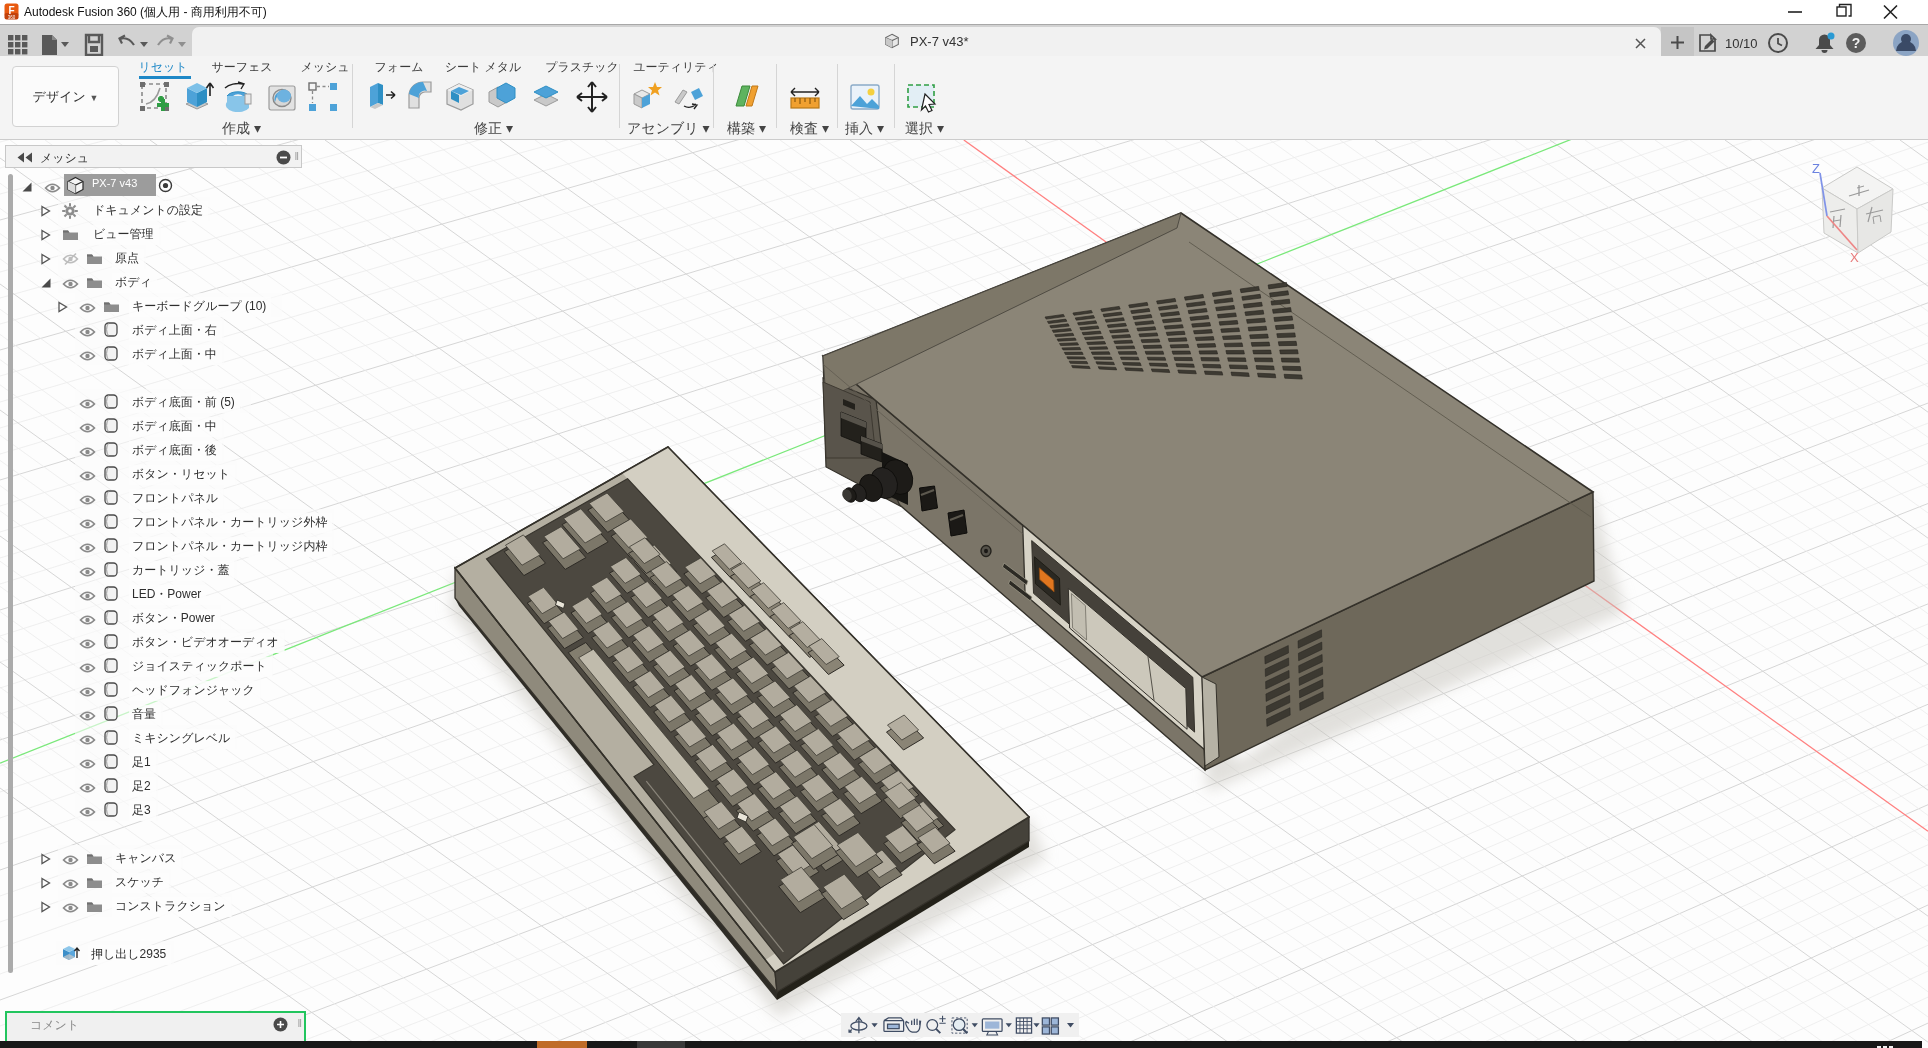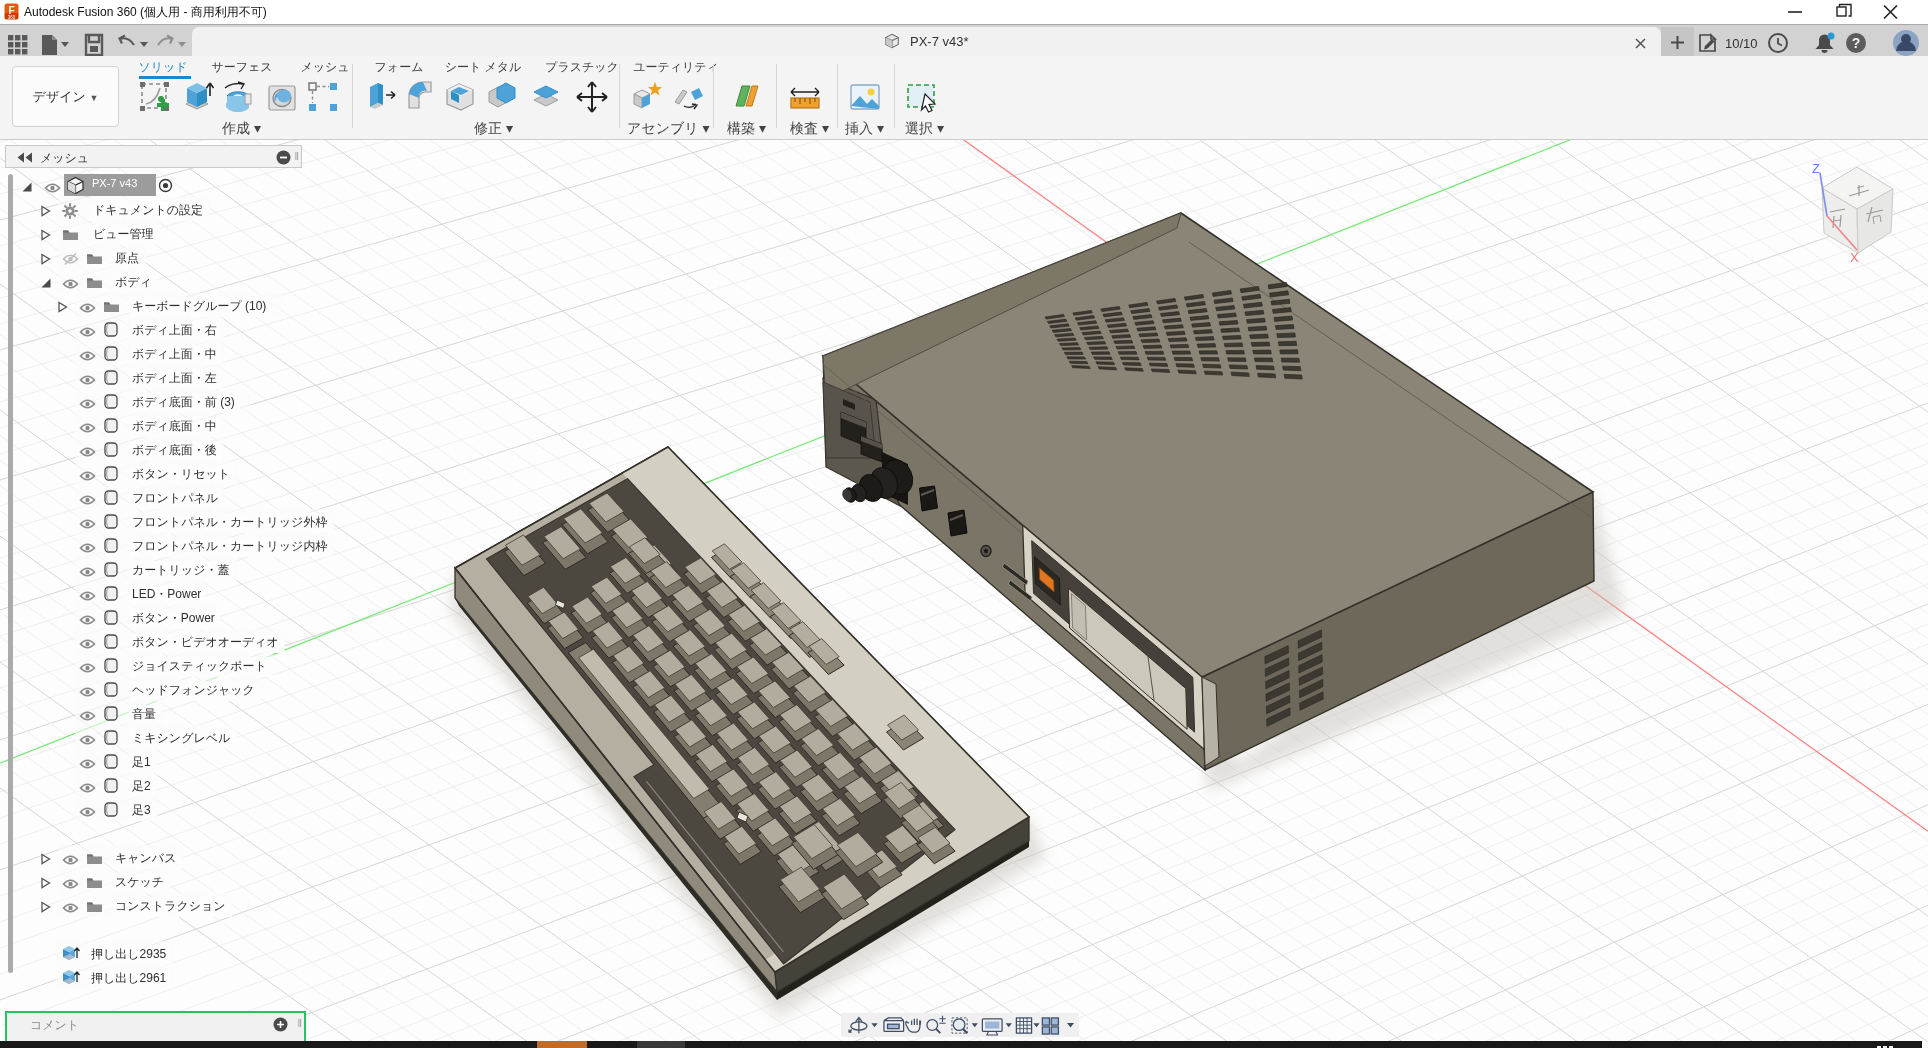--- a/index.html
+++ b/index.html
@@ -666,21 +666,21 @@
 <circle cx="137" cy="7" r="3.5" fill="#2a9ad4"></circle>
 <circle cx="162" cy="14" r="10" fill="#5c5c5c"></circle>
 <text x="162" y="19" font-size="14" font-weight="bold" fill="#f0f0f0" text-anchor="middle" font-family="Liberation Sans">?</text>
 <circle cx="212" cy="14" r="13" fill="#8ba4c4"></circle>
 <circle cx="212" cy="10" r="5" fill="#3a4a66"></circle>
 <path d="M202 22 a10 10 0 0 1 20 0 z" fill="#3a4a66"></path>
 </svg>
 </div>
 <div id="ribbon">
     <div id="designbtn">デザイン <span style="font-size:9px;color:#555">▼</span></div>
-    <span class="rtab act" style="left:163px">ソリッド</span>
+    <span class="rtab act" style="left:163px">リセット</span>
     <span class="rtab" style="left:242px">サーフェス</span>
     <span class="rtab" style="left:325px">メッシュ</span>
     <span class="rtab" style="left:399px">フォーム</span>
     <span class="rtab" style="left:483px">シート メタル</span>
     <span class="rtab" style="left:582px">プラスチック</span>
     <span class="rtab" style="left:676px">ユーティリティ</span>
     <span id="tabline"></span>
     <span class="ribic" style="left:136px"><svg width="38" height="38" viewBox="0 0 38 38">
         <rect x="6" y="6" width="24" height="24" fill="none" stroke="#8a8a8a" stroke-width="1.6" stroke-dasharray="4 3"></rect>
         <rect x="4" y="4" width="5" height="5" fill="#6e6e6e"></rect>
@@ -917,43 +917,31 @@
       <span class="ic" style="left:79px;top:7px"><svg width="17" height="12" viewBox="0 0 17 12">
           <path d="M1.5 6 Q8.5 -1.5 15.5 6 Q8.5 13.5 1.5 6 z" fill="none" stroke="#8a8a8a" stroke-width="1.6"></path>
           <circle cx="8.5" cy="6" r="2.2" fill="#8a8a8a"></circle>
         </svg></span>
       <span class="ic" style="left:103px;top:4px"><svg width="16" height="17" viewBox="0 0 16 17">
           <rect x="2" y="2" width="12" height="13" rx="3.5" fill="#f2f2f2" stroke="#4a4a4a" stroke-width="1.3"></rect>
           <path d="M5.5 2.3 a3.5 7 0 0 0 0 12.4" fill="none" stroke="#9a9a9a" stroke-width="1"></path>
         </svg></span>
       <span class="tlabel" style="left:129px">ボディ上面・中</span>
     </div>
-    <div class="trow" style="top:365px">
-      <span class="rowbg" style="left:75px;width:149px"></span>
-      <span class="ic" style="left:79px;top:7px"><svg width="17" height="12" viewBox="0 0 17 12">
-          <path d="M1.5 6 Q8.5 -1.5 15.5 6 Q8.5 13.5 1.5 6 z" fill="none" stroke="#8a8a8a" stroke-width="1.6"></path>
-          <circle cx="8.5" cy="6" r="2.2" fill="#8a8a8a"></circle>
-        </svg></span>
-      <span class="ic" style="left:103px;top:4px"><svg width="16" height="17" viewBox="0 0 16 17">
-          <rect x="2" y="2" width="12" height="13" rx="3.5" fill="#f2f2f2" stroke="#4a4a4a" stroke-width="1.3"></rect>
-          <path d="M5.5 2.3 a3.5 7 0 0 0 0 12.4" fill="none" stroke="#9a9a9a" stroke-width="1"></path>
-        </svg></span>
-      <span class="tlabel" style="left:129px">ボディ上面・左</span>
-    </div>
     <div class="trow" style="top:389px">
       <span class="rowbg" style="left:75px;width:176px"></span>
       <span class="ic" style="left:79px;top:7px"><svg width="17" height="12" viewBox="0 0 17 12">
           <path d="M1.5 6 Q8.5 -1.5 15.5 6 Q8.5 13.5 1.5 6 z" fill="none" stroke="#8a8a8a" stroke-width="1.6"></path>
           <circle cx="8.5" cy="6" r="2.2" fill="#8a8a8a"></circle>
         </svg></span>
       <span class="ic" style="left:103px;top:4px"><svg width="16" height="17" viewBox="0 0 16 17">
           <rect x="2" y="2" width="12" height="13" rx="3.5" fill="#f2f2f2" stroke="#4a4a4a" stroke-width="1.3"></rect>
           <path d="M5.5 2.3 a3.5 7 0 0 0 0 12.4" fill="none" stroke="#9a9a9a" stroke-width="1"></path>
         </svg></span>
-      <span class="tlabel" style="left:129px">ボディ底面・前 (3)</span>
+      <span class="tlabel" style="left:129px">ボディ底面・前 (5)</span>
     </div>
     <div class="trow" style="top:413px">
       <span class="rowbg" style="left:75px;width:149px"></span>
       <span class="ic" style="left:79px;top:7px"><svg width="17" height="12" viewBox="0 0 17 12">
           <path d="M1.5 6 Q8.5 -1.5 15.5 6 Q8.5 13.5 1.5 6 z" fill="none" stroke="#8a8a8a" stroke-width="1.6"></path>
           <circle cx="8.5" cy="6" r="2.2" fill="#8a8a8a"></circle>
         </svg></span>
       <span class="ic" style="left:103px;top:4px"><svg width="16" height="17" viewBox="0 0 16 17">
           <rect x="2" y="2" width="12" height="13" rx="3.5" fill="#f2f2f2" stroke="#4a4a4a" stroke-width="1.3"></rect>
           <path d="M5.5 2.3 a3.5 7 0 0 0 0 12.4" fill="none" stroke="#9a9a9a" stroke-width="1"></path>
@@ -1200,31 +1188,20 @@
     <div class="trow" style="top:941px">
       <span class="rowbg" style="left:56px;width:118px"></span>
       <span class="ic" style="left:60px;top:4px"><svg width="20" height="18" viewBox="0 0 20 18">
           <polygon points="3,12 9,15 9,7 3,4" fill="#3d8fc9"></polygon>
           <polygon points="9,15 15,12 15,4 9,7" fill="#5aa7dd"></polygon>
           <polygon points="3,4 9,1 15,4 9,7" fill="#8ec7ea"></polygon>
           <polygon points="3,12 9,9 15,12 9,15" fill="#c9c9c9" opacity="0.7"></polygon>
           <path d="M17 13 V3 m-2.5 3 L17 3 l2.5 3" stroke="#222" stroke-width="1.3" fill="none"></path>
         </svg></span>
       <span class="tlabel" style="left:88px">押し出し2935</span>
-    </div>
-    <div class="trow" style="top:965px">
-      <span class="rowbg" style="left:56px;width:118px"></span>
-      <span class="ic" style="left:60px;top:4px"><svg width="20" height="18" viewBox="0 0 20 18">
-          <polygon points="3,12 9,15 9,7 3,4" fill="#3d8fc9"></polygon>
-          <polygon points="9,15 15,12 15,4 9,7" fill="#5aa7dd"></polygon>
-          <polygon points="3,4 9,1 15,4 9,7" fill="#8ec7ea"></polygon>
-          <polygon points="3,12 9,9 15,12 9,15" fill="#c9c9c9" opacity="0.7"></polygon>
-          <path d="M17 13 V3 m-2.5 3 L17 3 l2.5 3" stroke="#222" stroke-width="1.3" fill="none"></path>
-        </svg></span>
-      <span class="tlabel" style="left:88px">押し出し2961</span>
     </div>
   </div>
 <div id="commentbar">
     <span style="position:absolute;left:23px;top:4px;font-size:12px;color:#8a8a8a">コメント</span>
 <svg width="15" height="15" viewBox="0 0 15 15" style="position:absolute;right:16px;top:4px">
       <circle cx="7.5" cy="7.5" r="7" fill="#4a4a4a"></circle>
       <path d="M4 7.5 h7 M7.5 4 v7" stroke="#fff" stroke-width="1.6"></path>
     </svg>
 <span style="position:absolute;right:2px;top:4px;color:#9a9a9a;font-size:11px">‖</span>
   </div>

